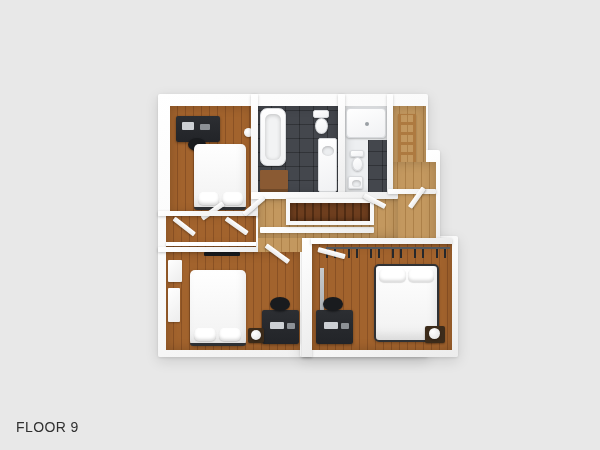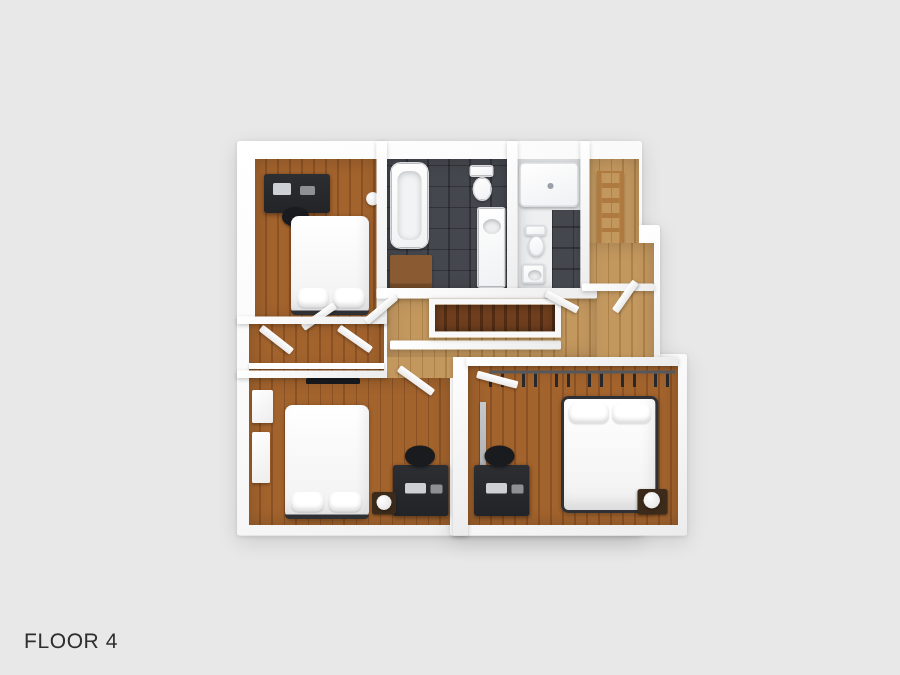--- a/index.html
+++ b/index.html
@@ -290,14 +290,14 @@
   <div class="wall stair-rail"></div>
 
   <div class="stairs"></div>
 
   <div class="door-panel d1"></div>
   <div class="door-panel d2"></div>
   <div class="door-panel d3"></div>
   <div class="door-panel d4"></div>
   <div class="door-panel d5"></div>
 
-  <div class="floor-label">FLOOR 4</div>
+  <div class="floor-label">FLOOR 9</div>
 </div>
 
 </body></html>

